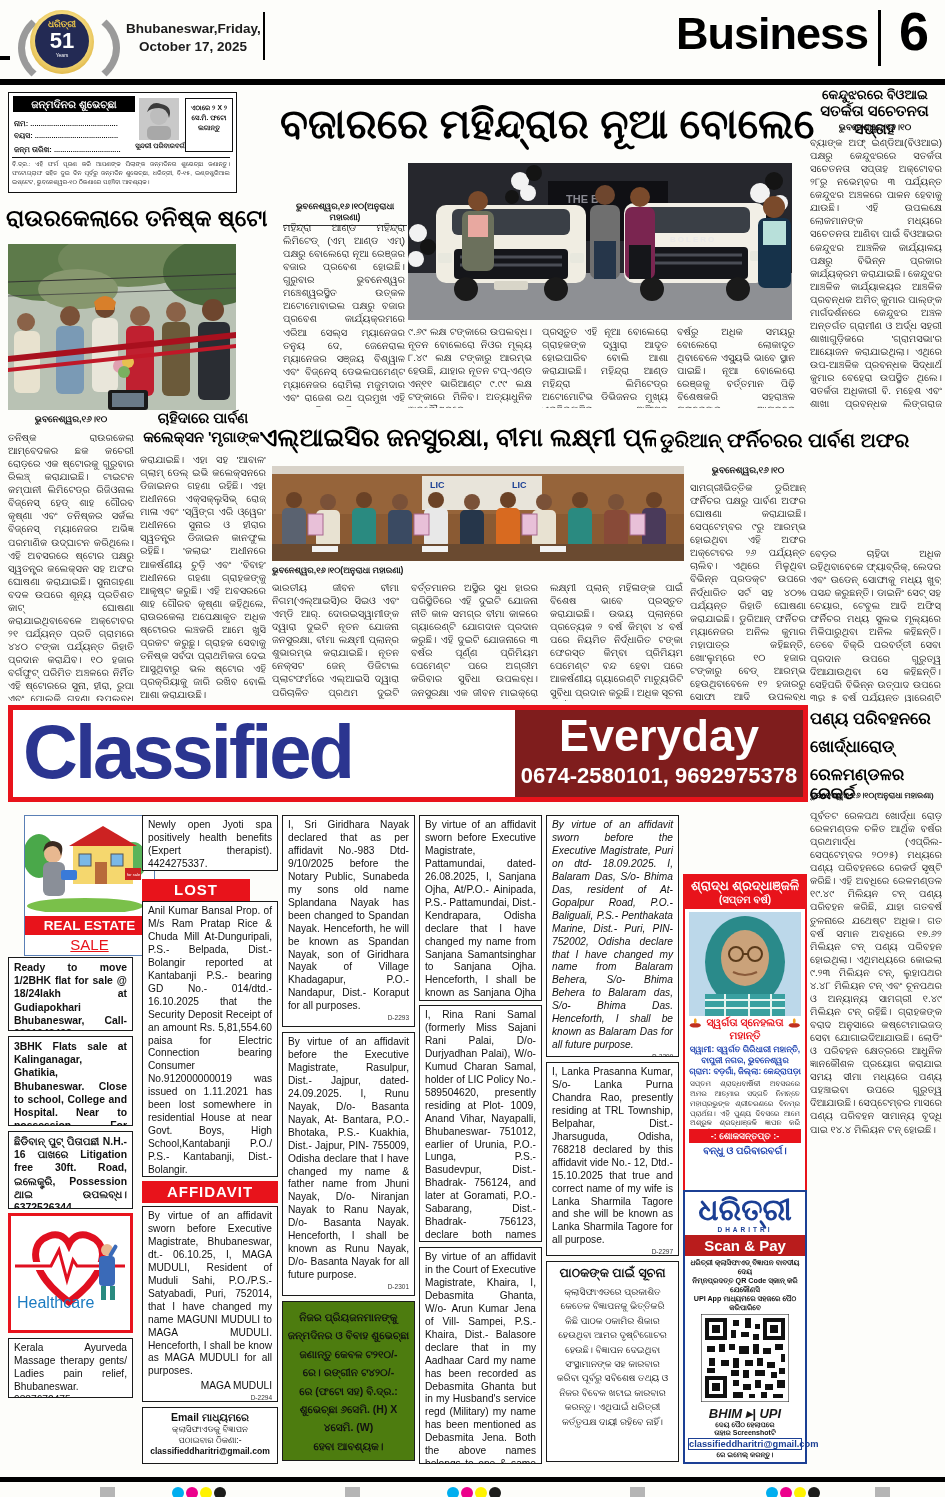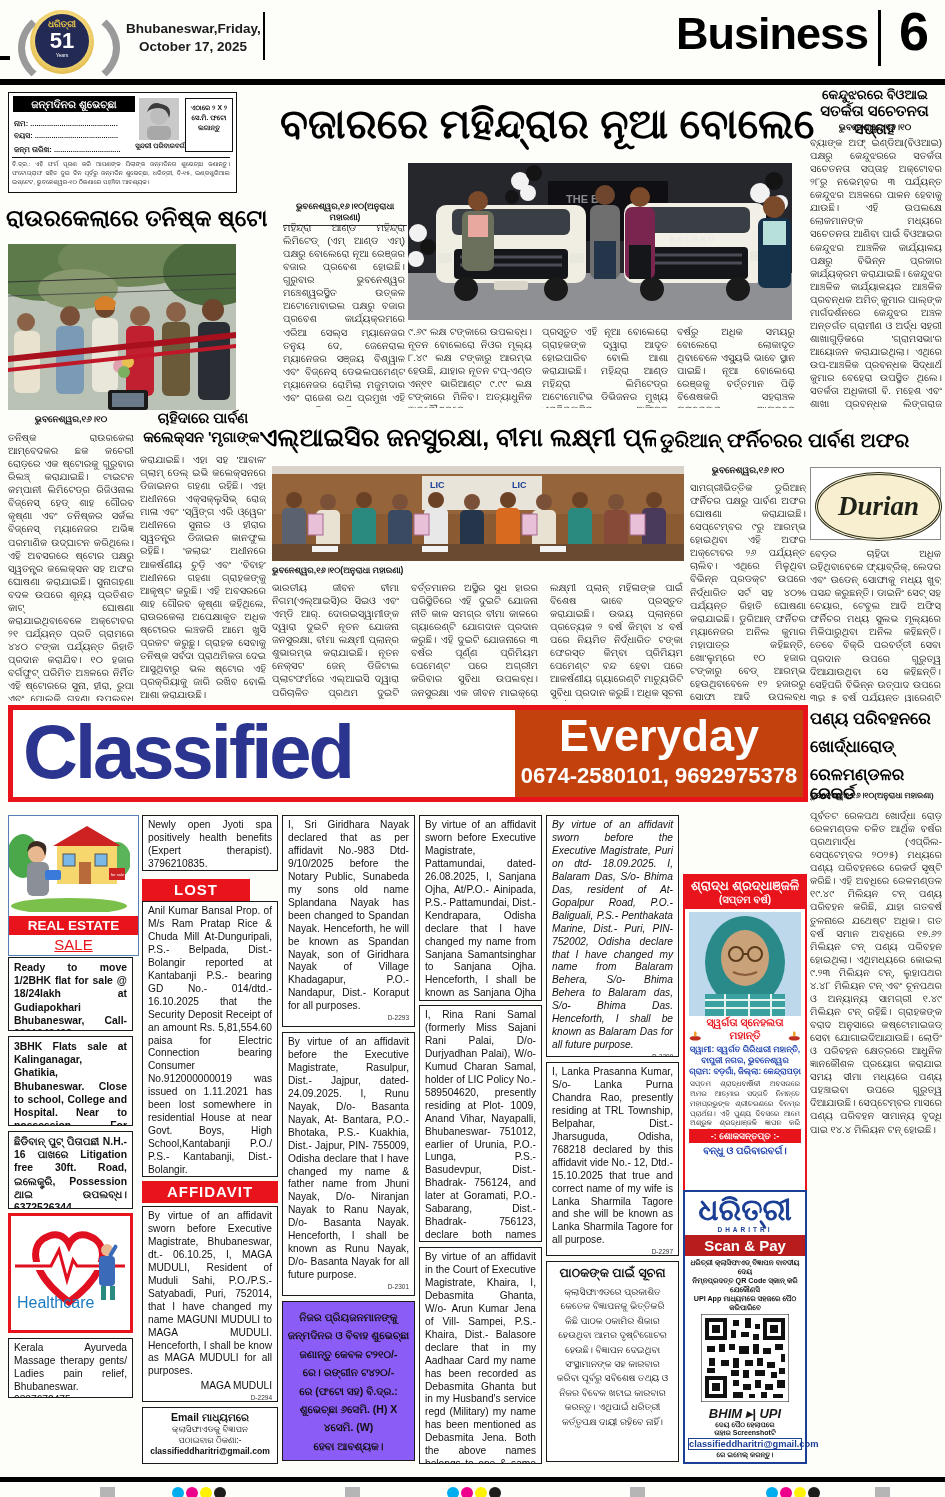--- a/index.html
+++ b/index.html
@@ -224,42 +224,37 @@
       <rect x="150" y="80" width="26" height="6" fill="#f2f2f2"></rect>
       <rect x="268" y="80" width="26" height="6" fill="#f2f2f2"></rect>
   </svg>
   <div class="dl" style="left:272px;top:565px;width:180px;text-align:left;font-size:8.5px;">ଭୁବନେଶ୍ୱର,୧୬।୧୦(ଅନୁରାଧା ମହାରଣା)</div>
   <div class="bt" style="left:272px;top:581px;width:127px;height:120px;">ଭାରତୀୟ ଜୀବନ ବୀମା ନିଗମ(ଏଲ୍ଆଇସି)ର ସିଇଓ ଏବଂ ଏମ୍‌ଡି ଆର୍. ଦୋରଇସ୍ୱାମୀଙ୍କ ଦ୍ୱାରା ଦୁଇଟି ନୂତନ ଯୋଜନା ଜନସୁରକ୍ଷା, ବୀମା ଲକ୍ଷ୍ମୀ ପ୍ଲାନ୍‌ର ଶୁଭାରମ୍ଭ କରାଯାଇଛି। ନୂତନ ନେକ୍ସଟ ଜେନ୍ ଡିଜିଟାଲ ପ୍ଲାଟଫର୍ମରେ ଏଲ୍ଆଇସି ଦ୍ୱାରା ପରିଚାଳିତ ପ୍ରଥମ ଦୁଇଟି ଉତ୍ପାଦ।</div>
   <div class="bt" style="left:411px;top:581px;width:127px;height:120px;">ବର୍ତ୍ତମାନର ଅସ୍ଥିର ସୁଧ ହାରର ପରିସ୍ଥିତିରେ ଏହି ଦୁଇଟି ଯୋଜନା ନୀତି କାଳ ସମଗ୍ର ବୀମା କାଳରେ ଗ୍ୟାରେଣ୍ଟି ଯୋଗଦାନ ପ୍ରଦାନ କରୁଛି। ଏହି ଦୁଇଟି ଯୋଜନାରେ ୩ ବର୍ଷର ପୂର୍ଣ୍ଣ ପ୍ରିମିୟମ ପେମେଣ୍ଟ ପରେ ଅଗ୍ରୀମ କରିବାର ସୁବିଧା ଉପଲବ୍ଧ। ଜନସୁରକ୍ଷା ଏକ ଜୀବନ ମାଇକ୍ରୋ ବୀମା ଯୋଜନା। ଏହା ନିମ୍ନ ଆୟ ଗୋଷ୍ଠୀର ଲୋକମାନଙ୍କ ପାଇଁ ପ୍ରସ୍ତୁତ ହୋଇଛି। ସେହିପରି ବୀମା</div>
   <div class="bt" style="left:550px;top:581px;width:133px;height:120px;">ଲକ୍ଷ୍ମୀ ପ୍ଲାନ୍ ମହିଳାଙ୍କ ପାଇଁ ବିଶେଷ ଭାବେ ପ୍ରସ୍ତୁତ କରାଯାଇଛି। ଉଭୟ ପ୍ଲାନ୍‌ରେ ପ୍ରତ୍ୟେକ ୨ ବର୍ଷ କିମ୍ବା ୪ ବର୍ଷ ପରେ ନିୟମିତ ନିର୍ଦ୍ଧାରିତ ଟଙ୍କା ଫେରସ୍ତ କିମ୍ବା ପ୍ରିମିୟମ ପେମେଣ୍ଟ ବନ୍ଦ ହେବା ପରେ ଆକର୍ଷଣୀୟ ଗ୍ୟାରେଣ୍ଟି ମାଚ୍ୟୁରିଟି ସୁବିଧା ପ୍ରଦାନ କରୁଛି। ଅଧିକ ସୂଚନା ପାଇଁ ଏଲ୍ଆଇସି ଓ୍ୱେବ୍‌ସାଇଟ କିମ୍ବା କାର୍ଯ୍ୟାଳୟ ସହ ଯୋଗାଯୋଗ କରିବାକୁ ପରାମର୍ଶ ଦିଆଯାଇଛି।</div>
 
   <div class="dl" style="left:690px;top:465px;width:116px;">ଭୁବନେଶ୍ୱର,୧୬।୧୦</div>
   <div class="bt" style="left:690px;top:481px;width:116px;height:220px;">ସାମଗ୍ରୀଭିତ୍ତିକ ଡୁରିଆନ୍ ଫର୍ନିଚର ପକ୍ଷରୁ ପାର୍ବଣ ଅଫର ଘୋଷଣା କରାଯାଇଛି। ସେପ୍ଟେମ୍ବର ୯ରୁ ଆରମ୍ଭ ହୋଇଥିବା ଏହି ଅଫର ଅକ୍ଟୋବର ୨୬ ପର୍ଯ୍ୟନ୍ତ ଚାଲିବ। ଏଥିରେ ମିଳୁଥିବା ବିଭିନ୍ନ ପ୍ରଡକ୍ଟ ଉପରେ ନିର୍ଦ୍ଧାରିତ ସର୍ଟ ସହ ୪୦% ପର୍ଯ୍ୟନ୍ତ ରିହାତି ଘୋଷଣା କରାଯାଇଛି। ଡୁରିଆନ୍ ଫର୍ନିଚର ମ୍ୟାନେଜର ଅନିଲ କୁମାର ମହାପାତ୍ର କହିଛନ୍ତି, ଖୋ'ଲୁମ୍‌ରେ ୧୦ ହଜାର ଟଙ୍କାରୁ ବେଡ୍ ଆରମ୍ଭ ହେଉଥିବାବେଳେ ୧୨ ହଜାରରୁ ସୋଫା ଆଦି ଉପଲବ୍ଧ ହେଉଛି। ଗ୍ରାହକଙ୍କ ବରାଦ ଅନୁସାରେ କଷ୍ଟୋମାଇଜଡ୍ ଫର୍ନିଚର ମଧ୍ୟ ଯୋଗାଇଦିଆଯାଉଛି। କ୍ୱିନ୍ ବେଡ୍, କିଙ୍ଗ</div>
-  <div class="abs" style="left:810px;top:467px;width:131px;height:73px;border:1px solid #8a8a8a;background:#fff;padding:4px;box-sizing:border-box;">
-    <div style="width:100%;height:100%;background:#f7efcf;border:3px double #2a2a18;border-radius:50%;display:flex;align-items:center;justify-content:center;">
-      <span style="font-family:'Liberation Serif',serif;font-style:italic;font-weight:bold;font-size:27px;color:#1f2218;">Durian</span>
-    </div>
-  </div>
   <div class="bt" style="left:810px;top:547px;width:131px;height:155px;">ବେଡ଼ର ଚାହିଦା ଅଧିକ ରହିଥିବାବେଳେ ଫ୍ୟାବ୍ରିକ୍, ଲେଦର ଏବଂ ଉଡେନ୍ ସୋଫାକୁ ମଧ୍ୟ ଖୁବ୍ ପସନ୍ଦ କରୁଛନ୍ତି। ଡାଇନିଂ ସେଟ୍ ସହ ଚେୟାର, ଟେବୁଲ ଆଦି ଅଫିସ୍ ଫର୍ନିଚର ମଧ୍ୟ ସୁଲଭ ମୂଲ୍ୟରେ ମିଳିପାରୁଥିବା ଅନିଲ କହିଛନ୍ତି। ତେବେ ବିକ୍ରି ପରବର୍ତ୍ତୀ ସେବା ପ୍ରଦାନ ଉପରେ ଗୁରୁତ୍ୱ ଦିଆଯାଉଥିବା ସେ କହିଛନ୍ତି। ସେହିପରି ବିଭିନ୍ନ ଉତ୍ପାଦ ଉପରେ ୩ରୁ ୫ ବର୍ଷ ପର୍ଯ୍ୟନ୍ତ ୱାରେଣ୍ଟି ରହୁଥିବା ଡୁରିଆନ୍ ଫର୍ନିଚର ପକ୍ଷରୁ ସୂଚନା ଦିଆଯାଇଛି।</div>
 
   <div class="abs" style="left:8px;top:705px;width:800px;height:97px;border:5px solid #e8131b;background:#fff;box-sizing:border-box;display:flex;">
     <div style="flex:1;color:#2b3590;font-weight:bold;font-size:76px;line-height:84px;letter-spacing:-3px;padding-left:10px;overflow:hidden;white-space:nowrap;">Classified</div>
-    <div style="width:288px;background:#c2410c;color:#fff;text-align:center;overflow:hidden;">
+    <div style="width:288px;background:#7f1d1d;color:#fff;text-align:center;overflow:hidden;">
       <div style="font-weight:bold;font-size:45px;line-height:52px;">Everyday</div>
       <div style="font-weight:bold;font-size:22px;line-height:28px;">0674-2580101, 9692975378</div>
     </div>
   </div>
 
   <div class="hl" style="left:810px;top:709px;width:133px;font-size:16.5px;">ପଣ୍ୟ ପରିବହନରେ</div>
   <div class="hl" style="left:810px;top:737px;width:133px;font-size:16.5px;">ଖୋର୍ଦ୍ଧାରୋଡ୍</div>
   <div class="hl" style="left:810px;top:765px;width:133px;font-size:16.5px;">ରେଳମଣ୍ଡଳର ରେକର୍ଡ</div>
   <div class="dl" style="left:810px;top:791px;width:133px;text-align:left;font-size:8px;">ଭୁବନେଶ୍ୱର,୧୬।୧୦(ଅନୁରାଧା ମହାରଣା)</div>
   <div class="bt" style="left:810px;top:809px;width:132px;height:655px;">ପୂର୍ବତଟ ରେଳପଥ ଖୋର୍ଦ୍ଧା ରୋଡ଼ ରେଳମଣ୍ଡଳ ଚଳିତ ଆର୍ଥିକ ବର୍ଷର ପ୍ରଥମାର୍ଦ୍ଧ (ଏପ୍ରିଲ-ସେପ୍ଟେମ୍ବର ୨୦୨୫) ମଧ୍ୟରେ ପଣ୍ୟ ପରିବହନରେ ରେକର୍ଡ ସୃଷ୍ଟି କରିଛି। ଏହି ଅବଧିରେ ରେଳମଣ୍ଡଳ ୧୯.୪୯ ମିଲିୟନ ଟନ୍ ପଣ୍ୟ ପରିବହନ କରିଛି, ଯାହା ଗତବର୍ଷ ତୁଳନାରେ ଯଥେଷ୍ଟ ଅଧିକ। ଗତ ବର୍ଷ ସମାନ ଅବଧିରେ ୧୭.୬୨ ମିଲିୟନ ଟନ୍ ପଣ୍ୟ ପରିବହନ ହୋଇଥିଲା। ଏଥିମଧ୍ୟରେ କୋଇଲା ୯.୨୩ ମିଲିୟନ ଟନ୍, ଲୁହାପଥର ୪.୪୮ ମିଲିୟନ ଟନ୍ ଏବଂ ଚୂନପଥର ଓ ଅନ୍ୟାନ୍ୟ ସାମଗ୍ରୀ ୧.୪୯ ମିଲିୟନ ଟନ୍ ରହିଛି। ଗ୍ରାହକଙ୍କ ବରାଦ ଅନୁସାରେ କଷ୍ଟୋମାଇଜଡ୍ ସେବା ଯୋଗାଇଦିଆଯାଉଛି। ଲୋଡିଂ ଓ ପରିବହନ କ୍ଷେତ୍ରରେ ଆଧୁନିକ ଜ୍ଞାନକୌଶଳ ପ୍ରୟୋଗ କରାଯାଇ ସମୟ ସୀମା ମଧ୍ୟରେ ପଣ୍ୟ ପହଞ୍ଚାଇବା ଉପରେ ଗୁରୁତ୍ୱ ଦିଆଯାଉଛି। ସେପ୍ଟେମ୍ବର ମାସରେ ପଣ୍ୟ ପରିବହନ ସାମାନ୍ୟ ବୃଦ୍ଧି ପାଇ ୧୪.୪ ମିଲିୟନ ଟନ୍ ହୋଇଛି।</div>
 
-  <div class="abs" style="left:8px;top:815px;width:131px;height:141px;border:1.5px solid #5a7fb5;background:#fff;box-sizing:border-box;">
+  <div class="abs" style="left:24px;top:815px;width:131px;height:141px;border:1.5px solid #5a7fb5;background:#fff;box-sizing:border-box;">
     <svg width="121" height="96" viewBox="0 0 121 96">
       <rect width="121" height="96" fill="#ffffff"></rect>
       <ellipse cx="14" cy="40" rx="16" ry="22" fill="#4aa84a"></ellipse>
       <ellipse cx="108" cy="44" rx="14" ry="18" fill="#5ab45a"></ellipse>
       <polygon points="44,30 78,10 112,30" fill="#cc2222"></polygon>
       <rect x="48" y="30" width="60" height="38" fill="#f5d76e"></rect>
       <rect x="54" y="38" width="12" height="12" fill="#7ab8e8" stroke="#555"></rect>
       <rect x="86" y="38" width="12" height="12" fill="#7ab8e8" stroke="#555"></rect>
       <rect x="70" y="46" width="12" height="22" fill="#b86a3a"></rect>
       <rect x="100" y="52" width="16" height="12" fill="#cc2222"></rect>
@@ -297,21 +292,21 @@
         <rect x="99" y="70" width="5" height="14" fill="#2a8a80"></rect>
     </svg>
     <div style="position:absolute;left:6px;bottom:18px;color:#1a7ac0;font-size:16px;">Healthcare</div>
   </div>
   <div class="ad" style="left:8px;top:1338px;width:125px;height:60px;box-sizing:border-box;">
     <span>Kerala Ayurveda Massage therapy gents/ Ladies pain relief, Bhubaneswar. 9337672475.</span>
     
   </div>
 
   <div class="ad" style="left:142px;top:815px;width:136px;height:56px;box-sizing:border-box;">
-    <span>Newly open Jyoti spa positively health benefits (Expert therapist). 3796210835.</span>
+    <span>Newly open Jyoti spa positively health benefits (Expert therapist). 4424275337.</span>
     
   </div>
   <div class="redhead" style="left:142px;top:879px;width:108px;height:22px;">LOST</div>
   <div class="ad" style="left:142px;top:901px;width:136px;height:276px;box-sizing:border-box;">
     <span>Anil Kumar Bansal Prop. of M/s Ram Pratap Rice &amp; Chuda Mill At-Dunguripali, P.S.- Belpada, Dist.- Bolangir reported at Kantabanji P.S.- bearing GD No.- 014/dtd.- 16.10.2025 that the Security Deposit Receipt of an amount Rs. 5,81,554.60 paisa for Electric Connection bearing Consumer No.912000000019 was issued on 1.11.2021 has been lost somewhere in residential House at near Govt. Boys, High School,Kantabanji P.O./ P.S.- Kantabanji, Dist.- Bolangir.</span>
     
   </div>
   <div class="redhead" style="left:142px;top:1181px;width:136px;height:22px;">AFFIDAVIT</div>
   <div class="ad" style="left:142px;top:1206px;width:136px;height:196px;box-sizing:border-box;">
     <span>By virtue of an affidavit sworn before Executive Magistrate, Bhubaneswar, dt.- 06.10.25, I, MAGA MUDULI, Resident of Muduli Sahi, P.O./P.S.- Satyabadi, Puri, 752014, that I have changed my name MAGUNI MUDULI to MAGA MUDULI. Henceforth, I shall be know as MAGA MUDULI for all purposes.</span>
@@ -326,21 +321,21 @@
   </div>
 
   <div class="ad" style="left:282px;top:815px;width:133px;height:212px;box-sizing:border-box;">
     <span>I, Sri Giridhara Nayak declared that as per affidavit No.-983 Dtd- 9/10/2025 before the Notary Public, Sunabeda my sons old name Splandana Nayak has been changed to Spandan Nayak. Henceforth, he will be known as Spandan Nayak, son of Giridhara Nayak of Village Khadagapur, P.O.- Nandapur, Dist.- Koraput for all purposes.</span>
     <span class="ref">D-2293</span>
   </div>
   <div class="ad" style="left:282px;top:1032px;width:133px;height:264px;box-sizing:border-box;">
     <span>By virtue of an affidavit before the Executive Magistrate, Rasulpur, Dist.- Jajpur, dated- 24.09.2025. I, Runu Nayak, D/o- Basanta Nayak, At- Bantara, P.O.- Bhotaka, P.S.- Kuakhia, Dist.- Jajpur, PIN- 755009, Odisha declare that I have changed my name &amp; father name from Jhuni Nayak, D/o- Niranjan Nayak to Ranu Nayak, D/o- Basanta Nayak. Henceforth, I shall be known as Runu Nayak, D/o- Basanta Nayak for all future purpose.</span>
     <span class="ref">D-2301</span>
   </div>
-  <div class="abs centerlines" style="left:282px;top:1301px;width:133px;height:160px;border:1.5px solid #1a1a1a;background:#8b5cf6;box-sizing:border-box;padding-top:6px;font-size:10.5px;font-weight:bold;line-height:1.75;">
+  <div class="abs centerlines" style="left:282px;top:1301px;width:133px;height:160px;border:1.5px solid #1a1a1a;background:#4d7c0f;box-sizing:border-box;padding-top:6px;font-size:10.5px;font-weight:bold;line-height:1.75;">
     <div>ନିଜର ପ୍ରିୟଜନମାନଙ୍କୁ</div>
     <div>ଜନ୍ମଦିନର ଓ ବିବାହ ଶୁଭେଚ୍ଛା</div>
     <div>ଜଣାନ୍ତୁ କେବଳ ଟ୨୧୦/-</div>
     <div>ରେ। ରଙ୍ଗୀନ ଟ୪୨୦/-</div>
     <div>ରେ (ଫଟୋ ସହ) ବି.ଦ୍ର.:</div>
     <div>ଶୁଭେଚ୍ଛା ୬ସେମି. (H) X</div>
     <div>୪ସେମି. (W)</div>
     <div>ହେବା ଆବଶ୍ୟକ।</div>
   </div>
 
@@ -383,21 +378,21 @@
       <ellipse cx="56" cy="50" rx="40" ry="46" fill="#2a8a8a"></ellipse>
       <ellipse cx="56" cy="46" rx="24" ry="28" fill="#caa27a"></ellipse>
       <circle cx="47" cy="42" r="7" fill="none" stroke="#5a3a1a" stroke-width="2"></circle>
       <circle cx="66" cy="42" r="7" fill="none" stroke="#5a3a1a" stroke-width="2"></circle>
       <line x1="54" y1="42" x2="59" y2="42" stroke="#5a3a1a" stroke-width="2"></line>
       <path d="M44 60 Q56 66 68 60" stroke="#8a5a3a" stroke-width="2" fill="none"></path>
       <rect x="16" y="82" width="80" height="22" fill="#3aa0a0"></rect>
       <path d="M16 88 H96 M16 96 H96" stroke="#e8f4f0" stroke-width="2"></path>
       <path d="M36 82 V104 M60 82 V104 M82 82 V104" stroke="#e8f4f0" stroke-width="2"></path>
     </svg>
-    <div style="display:flex;align-items:flex-end;justify-content:space-between;padding:0 4px;">
+    <div style="display:flex;align-items:flex-start;justify-content:space-between;padding:0 4px;">
       <svg width="16" height="13" viewBox="0 0 16 13">
           <ellipse cx="8" cy="10" rx="7" ry="3" fill="#c03020"></ellipse>
           <ellipse cx="8" cy="4.5" rx="1.8" ry="3.5" fill="#f0a020"></ellipse>
         </svg>
       <span style="color:#e8131b;font-weight:bold;font-size:10.5px;text-align:center;">ସ୍ୱର୍ଗତା ସ୍ନେହଲତା ମହାନ୍ତି</span>
       <svg width="16" height="13" viewBox="0 0 16 13">
           <ellipse cx="8" cy="10" rx="7" ry="3" fill="#c03020"></ellipse>
           <ellipse cx="8" cy="4.5" rx="1.8" ry="3.5" fill="#f0a020"></ellipse>
         </svg>
     </div>

